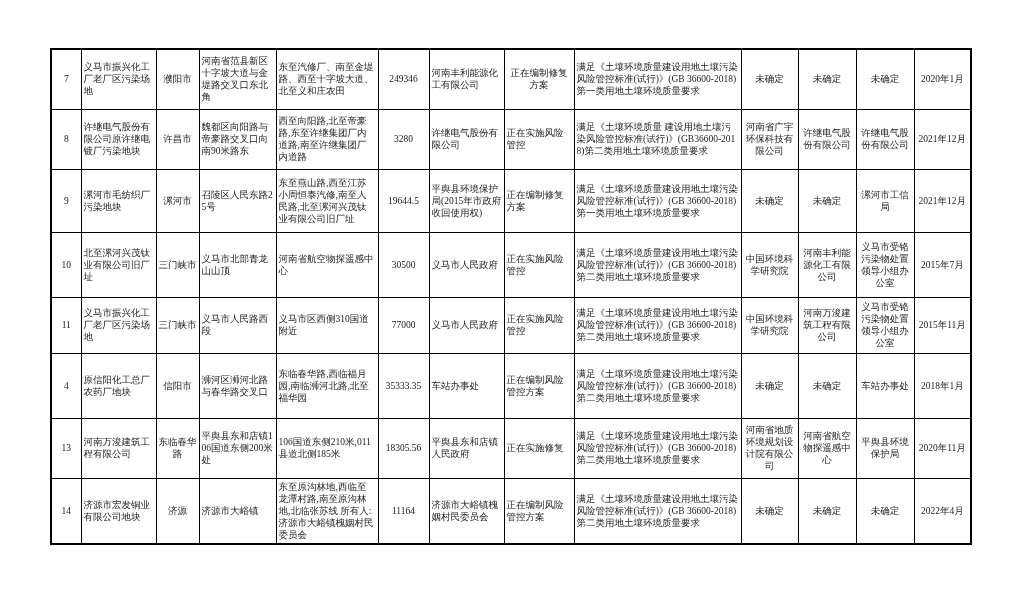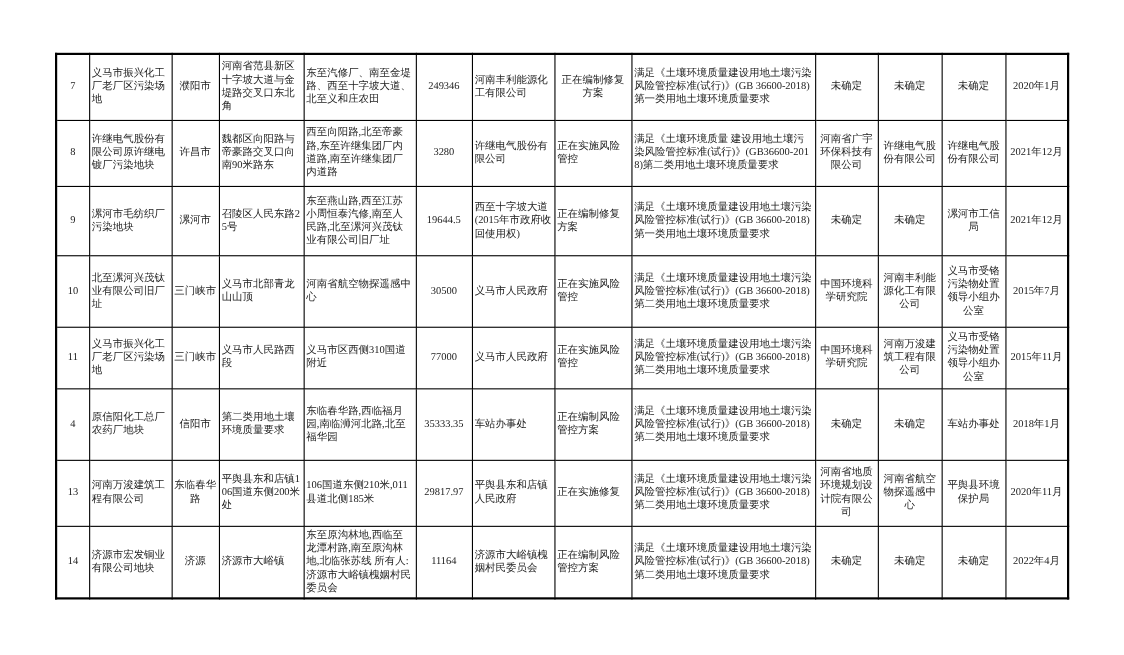--- a/index.html
+++ b/index.html
@@ -103,21 +103,21 @@
           <td class="al-c">许继电气股份有限公司</td>
           <td class="al-c">2021年12月</td>
         </tr>
         <tr>
           <td class="al-c">9</td>
           <td class="al-l">漯河市毛纺织厂污染地块</td>
           <td class="al-c">漯河市</td>
           <td class="al-l">召陵区人民东路25号</td>
           <td class="al-l">东至燕山路,西至江苏小周恒泰汽修,南至人民路,北至漯河兴茂钛业有限公司旧厂址</td>
           <td class="al-c">19644.5</td>
-          <td class="al-l">西至十字坡大道(2015年市政府收回使用权)</td>
+          <td class="al-l">平舆县环境保护局(2015年市政府收回使用权)</td>
           <td class="al-l">正在编制修复方案</td>
           <td class="al-l">满足《土壤环境质量建设用地土壤污染风险管控标准(试行)》(GB 36600-2018)第一类用地土壤环境质量要求</td>
           <td class="al-c">未确定</td>
           <td class="al-c">未确定</td>
           <td class="al-c">漯河市工信局</td>
           <td class="al-c">2021年12月</td>
         </tr>
         <tr>
           <td class="al-c">10</td>
           <td class="al-l">北至漯河兴茂钛业有限公司旧厂址</td>
@@ -145,38 +145,38 @@
           <td class="al-l">满足《土壤环境质量建设用地土壤污染风险管控标准(试行)》(GB 36600-2018)第二类用地土壤环境质量要求</td>
           <td class="al-c">中国环境科学研究院</td>
           <td class="al-c">河南万浚建筑工程有限公司</td>
           <td class="al-c">义马市受铬污染物处置领导小组办公室</td>
           <td class="al-c">2015年11月</td>
         </tr>
         <tr>
           <td class="al-c">4</td>
           <td class="al-l">原信阳化工总厂农药厂地块</td>
           <td class="al-c">信阳市</td>
-          <td class="al-l">第二类用地土壤环境质量要求</td>
+          <td class="al-l">浉河区浉河北路与春华路交叉口</td>
           <td class="al-l">东临春华路,西临福月园,南临浉河北路,北至福华园</td>
           <td class="al-c">35333.35</td>
           <td class="al-l">车站办事处</td>
           <td class="al-l">正在编制风险管控方案</td>
           <td class="al-l">满足《土壤环境质量建设用地土壤污染风险管控标准(试行)》(GB 36600-2018)第二类用地土壤环境质量要求</td>
           <td class="al-c">未确定</td>
           <td class="al-c">未确定</td>
           <td class="al-c">车站办事处</td>
           <td class="al-c">2018年1月</td>
         </tr>
         <tr>
           <td class="al-c">13</td>
           <td class="al-l">河南万浚建筑工程有限公司</td>
           <td class="al-c">东临春华路</td>
           <td class="al-l">平舆县东和店镇106国道东侧200米处</td>
           <td class="al-l">106国道东侧210米,011县道北侧185米</td>
-          <td class="al-c">29817.97</td>
+          <td class="al-c">18305.56</td>
           <td class="al-l">平舆县东和店镇人民政府</td>
           <td class="al-l">正在实施修复</td>
           <td class="al-l">满足《土壤环境质量建设用地土壤污染风险管控标准(试行)》(GB 36600-2018)第二类用地土壤环境质量要求</td>
           <td class="al-c">河南省地质环境规划设计院有限公司</td>
           <td class="al-c">河南省航空物探遥感中心</td>
           <td class="al-c">平舆县环境保护局</td>
           <td class="al-c">2020年11月</td>
         </tr>
         <tr>
           <td class="al-c">14</td>

